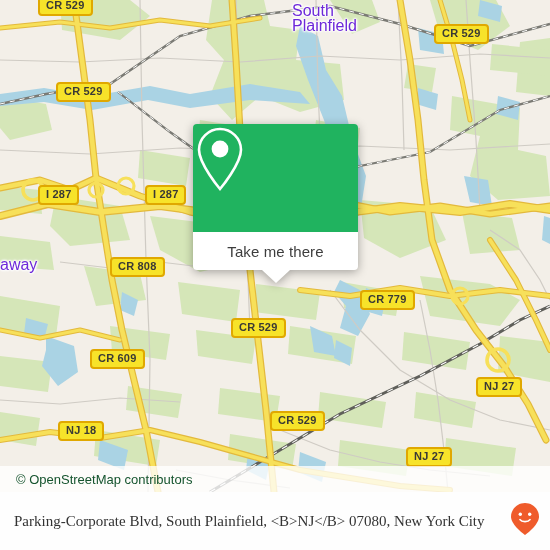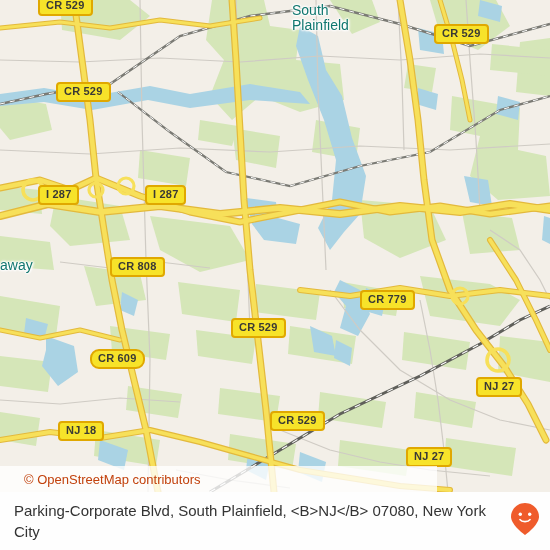--- a/index.html
+++ b/index.html
@@ -26,22 +26,22 @@
     letter-spacing:.2px;
     padding:1px 6px 2px 6px;
     white-space:nowrap;
     line-height:13px;
     box-sizing:border-box;
     text-shadow:0 0 2px #f7e32a;
   }
   
   .placelabel{
     position:absolute;
-    color:#0f766e;
-    font-size:14px;
+    color:#6d28d9;
+    font-size:16px;
     line-height:14px;
     white-space:nowrap;
     text-shadow:-1.2px 0 2px #fff,1.2px 0 2px #fff,0 -1.2px 2px #fff,0 1.2px 2px #fff,
                  0 0 3px #fff,0 0 4px #fff;
   }
   .placelabel.two{line-height:15px;}
 
   
   #popup{
     position:absolute;left:193px;top:124px;width:165px;
@@ -61,33 +61,34 @@
   #popup-tail{
     position:absolute;left:50%;bottom:-13px;margin-left:-14px;
     width:0;height:0;
     border-left:14px solid transparent;
     border-right:14px solid transparent;
     border-top:13px solid #fff;
   }
 
   
   #attrib{
-    position:absolute;left:0;top:466px;height:26px;width:437px;
+    position:absolute;left:0;top:466px;height:26px;width:550px;
     background:rgba(255,255,255,.78);
     display:flex;align-items:center;
-    box-sizing:border-box;padding-left:24px;
-    color:#c2410c;font-size:13px;
+    box-sizing:border-box;padding-left:16px;
+    color:#14532d;font-size:13px;
   }
 
   
   #footer{
     position:absolute;left:0;top:492px;width:550px;height:58px;
     background:rgba(255,255,255,.93);
     display:flex;align-items:center;box-sizing:border-box;
     padding:0 10px 0 14px;
+    font-family:Liberation Serif, serif;
   }
   #footer-title{
     flex:1 1 auto;color:#333;font-size:15px;line-height:21px;
     padding-right:8px;
   }
   #brand{flex:0 0 auto;display:flex;align-items:center;gap:4px;}
   #brand-word{color:#2b2b2b;font-size:33px;font-weight:bold;letter-spacing:-1px;line-height:33px;}
 </style>
 </head>
 <body>
@@ -232,26 +233,40 @@
     <div class="placelabel" style="left:0px;top:258px;">away</div>
 
     <div class="shield" style="left:38px;top:-4px;">CR 529</div>
     <div class="shield" style="left:434px;top:24px;">CR 529</div>
     <div class="shield" style="left:56px;top:82px;">CR 529</div>
     <div class="shield" style="left:38px;top:185px;">I 287</div>
     <div class="shield" style="left:145px;top:185px;">I 287</div>
     <div class="shield" style="left:110px;top:257px;">CR 808</div>
     <div class="shield" style="left:360px;top:290px;">CR 779</div>
     <div class="shield" style="left:231px;top:318px;">CR 529</div>
-    <div class="shield" style="left:90px;top:349px;border-radius:9px;">CR 609</div>
+    <div class="shield" style="left:90px;top:349px;">CR 609</div>
     <div class="shield" style="left:476px;top:377px;">NJ 27</div>
     <div class="shield" style="left:270px;top:411px;">CR 529</div>
     <div class="shield" style="left:58px;top:421px;">NJ 18</div>
     <div class="shield" style="left:406px;top:447px;">NJ 27</div>
 
+    <div id="popup">
+      <div id="popup-head">
+        <span>
+          <svg width="54" height="70" viewBox="0 0 54 70" fill="none">
+            <path d="M27 5 C15.5 5 6 14.3 6 25.8 C6 40 27 65 27 65 C27 65 48 40 48 25.8 C48 14.3 38.5 5 27 5 Z" stroke="#ffffff" stroke-width="2.6" fill="none"></path>
+            <circle cx="27" cy="25" r="8.4" fill="#ffffff"></circle>
+          </svg>
+        </span>
+      </div>
+      <div id="popup-body">
+        <span id="popup-label">Take me there</span>
+        <div id="popup-tail"></div>
+      </div>
+    </div>
 
     <div id="attrib">
       <span>© OpenStreetMap contributors</span>
     </div>
   </div>
 
   <div id="footer">
     <div id="footer-title">Parking-Corporate Blvd, South Plainfield, &lt;B&gt;NJ&lt;/B&gt; 07080, New York City</div>
     <div id="brand">
       <span>

